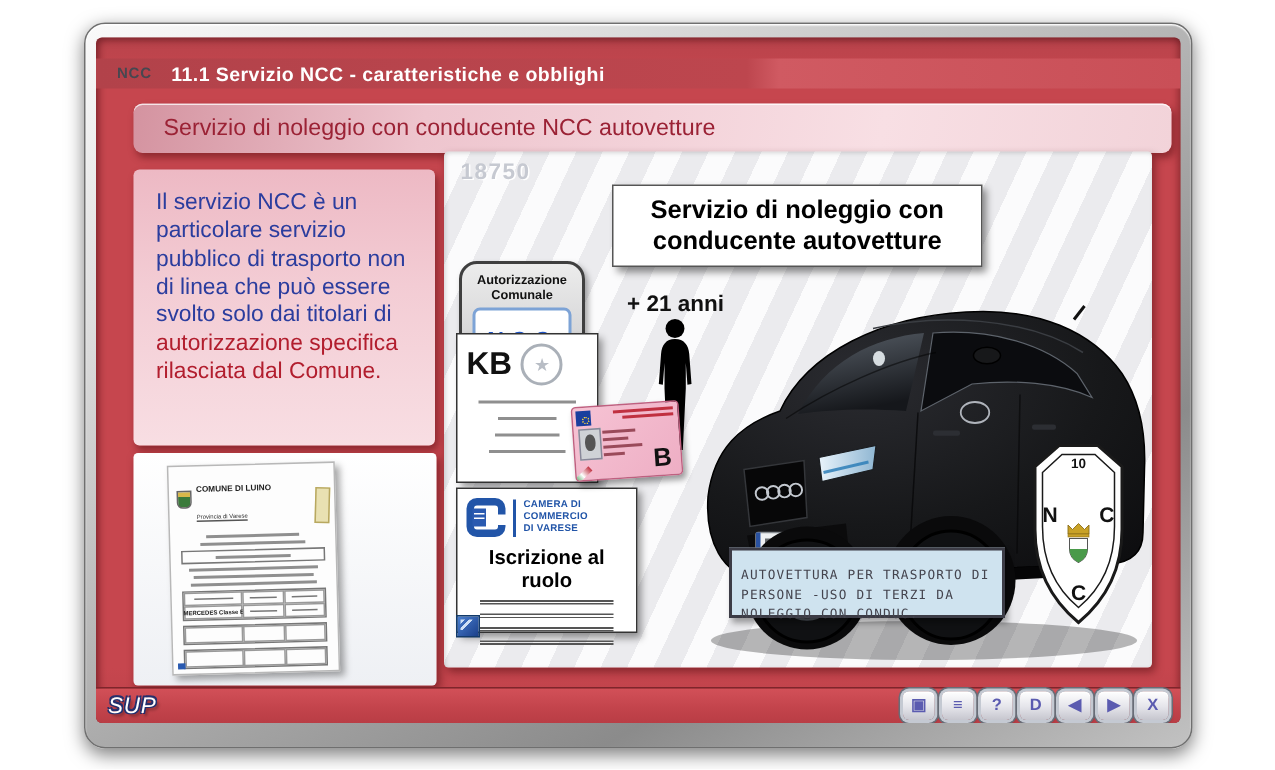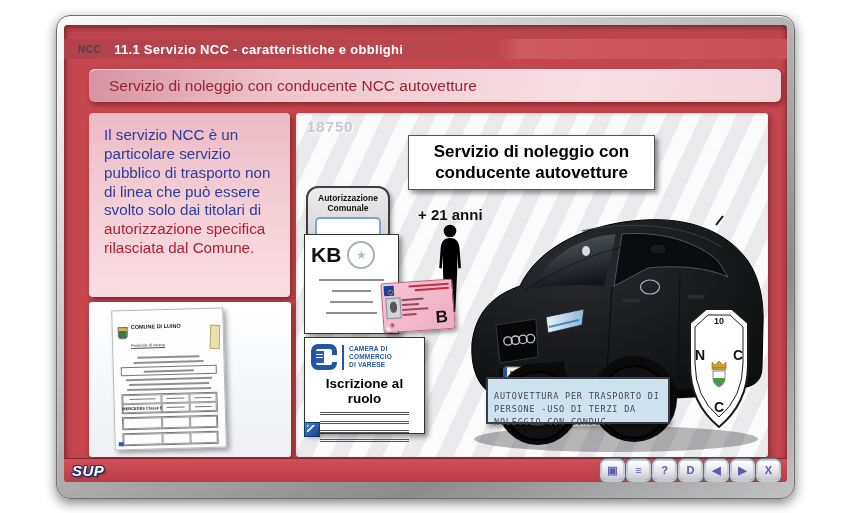--- a/index.html
+++ b/index.html
@@ -51,21 +51,21 @@
   .doc-stamp{position:absolute;right:3px;top:16px;width:8px;height:22px;background:#e9e1b2;
           border:0.5px solid #b8a860;transform:rotate(3deg);}
   .bar{height:2px;background:#8f8f8f;margin:3px auto;}
   .doc-box{border:0.5px solid #777;margin:3px 2px;padding:1.5px;}
   .doc-table{display:grid;grid-template-columns:42% 29% 29%;border:0.5px solid #777;margin:3px 2px;}
   .doc-table>div{border:0.5px solid #999;min-height:7px;display:flex;align-items:center;justify-content:center;}
   .doc-veh{font-size:4px;font-weight:bold;color:#222;white-space:nowrap;}
   .cellbar{width:70%;height:1.5px;background:#777;}
   .doc-blue{position:absolute;left:3px;bottom:3px;width:5px;height:4px;background:#2a5ab0;}
   
-  .panel{position:absolute;left:232px;top:88px;width:472px;height:344px;border-radius:3px;overflow:hidden;
+  .panel{position:absolute;left:232px;top:76px;width:472px;height:344px;border-radius:3px;overflow:hidden;
          background:repeating-linear-gradient(115deg,#fbfbfc 0 16px,#ebebee 16px 32px);
          box-shadow:2px 3px 6px rgba(70,8,12,.5), inset 1px 1px 3px rgba(0,0,0,.15);}
   .slide-number{position:absolute;left:11px;top:5px;font-size:15px;font-weight:bold;letter-spacing:1px;
          color:#c6c9d1;text-shadow:1px 1px 0 #ffffff;}
   .auth-badge{position:absolute;left:10px;top:27px;width:84px;height:88px;border:2px solid #3f3f3f;
          border-radius:12px;background:linear-gradient(180deg,#ececec,#c6c6c8);
          box-shadow:2px 3px 4px rgba(0,0,0,.35);box-sizing:border-box;padding-top:5px;text-align:center;margin-top:46px;}
   .auth-badge .lbl{font-size:8.5px;font-weight:600;color:#111;line-height:1.2;}
   .auth-inner{margin:4px auto 0;width:62px;height:42px;background:#fff;border:2px solid #7da3d6;border-radius:5px;
          display:flex;align-items:center;justify-content:center;color:#1f55c8;font-size:15.5px;font-weight:bold;}
@@ -121,21 +121,21 @@
   .shield{position:absolute;left:388px;top:190px;width:70px;height:134px;z-index:3;}
   .shield svg{position:absolute;left:0;top:0;}
   .shield .s10{position:absolute;left:0;right:0;top:13px;text-align:center;font-size:9px;font-weight:bold;color:#111;}
   .shield .sn{position:absolute;left:11px;top:44px;font-size:14px;font-weight:bold;color:#111;}
   .shield .sc{position:absolute;right:11px;top:44px;font-size:14px;font-weight:bold;color:#111;}
   .shield .sb{position:absolute;left:0;right:0;top:96px;text-align:center;font-size:14px;font-weight:bold;color:#111;}
   .shield .arms{position:absolute;left:25px;top:57px;}
   
   .footer{position:absolute;left:0;right:0;bottom:0;height:23px;border-top:1px solid #7e252b;
          background:linear-gradient(180deg,#d25058 0%,#c2434b 60%,#b93d45 100%);}
-  .sup{position:absolute;left:8px;top:3px;font-size:15px;font-weight:700;font-style:italic;color:#fff;
+  .sup{position:absolute;left:8px;top:3px;font-size:15px;font-weight:400;font-style:italic;color:#fff;
          letter-spacing:.5px;
          text-shadow:1px 1px 0 #23306e,-1px -1px 0 #23306e,1px -1px 0 #23306e,-1px 1px 0 #23306e,2px 2px 2px rgba(0,0,0,.4);}
   .fbtns{position:absolute;right:8px;top:2px;display:flex;gap:5px;}
   .fbtn{width:21px;height:19px;border-radius:4px;cursor:pointer;
          background:linear-gradient(180deg,#ffffff 0%,#e4e4ea 55%,#c6c6ce 100%);
          box-shadow:0 0 0 2px #c4c9d2,0 0 0 3px #686d77,1px 2px 3px rgba(0,0,0,.45),inset 0 1px 0 #fff;
          display:flex;align-items:center;justify-content:center;
          font-weight:bold;color:#5b5bb0;font-size:11px;line-height:1;}
 </style>
 </head>

